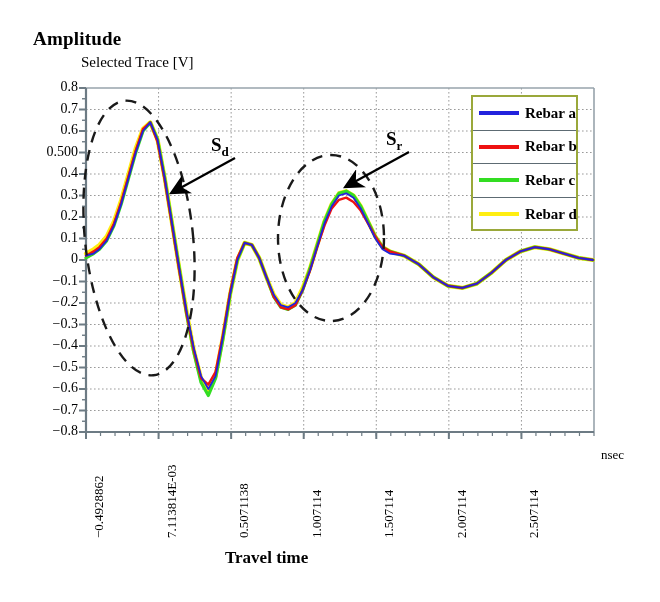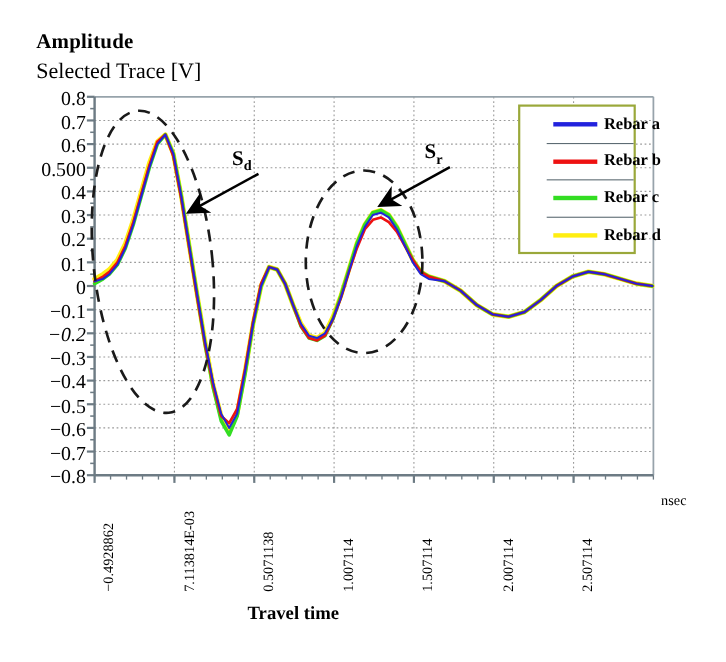--- a/index.html
+++ b/index.html
@@ -2,30 +2,30 @@
 <html><head>
 <meta charset="utf-8">
 <style>
   html,body{margin:0;padding:0;background:#ffffff;}
   body{width:660px;height:602px;position:relative;overflow:hidden;
        font-family:"Liberation Serif", serif;color:#000;}
 
   #chart-root{position:absolute;left:0;top:0;width:660px;height:602px;}
 
   .ttl{position:absolute;font-weight:bold;font-size:19px;letter-spacing:.2px;}
-  .sub{position:absolute;font-size:20px;}
+  .sub{position:absolute;font-size:15px;margin-left:48px;}
   .axis-unit{position:absolute;font-size:13px;}
   .xaxis-title{position:absolute;font-weight:bold;font-size:17px;text-align:left;}
 
-  .ytick-lbl{position:absolute;font-size:18px;text-align:right;white-space:nowrap;}
+  .ytick-lbl{position:absolute;font-size:14px;text-align:right;white-space:nowrap;}
   .xtick-lbl{position:absolute;font-size:13px;white-space:nowrap;
              transform-origin:0 0;transform:rotate(-90deg);}
 
   .legend-box{position:absolute;border:2px solid #9aa83a;background:#ffffff;
-              box-sizing:border-box;padding-left:24px;}
+              box-sizing:border-box;}
   .legend-row{display:flex;align-items:center;box-sizing:border-box;
               border-bottom:1px solid #5d6b73;height:33.5px;padding-left:6px;}
   .legend-row:last-child{border-bottom:none;}
   .legend-swatch{width:40px;height:4px;flex:0 0 auto;margin-right:6px;}
   .legend-text{font-weight:bold;font-size:15px;white-space:nowrap;}
 
   .ann{position:absolute;font-weight:bold;font-size:19px;}
   .ann sub{font-size:13px;}
 </style>
 </head>

